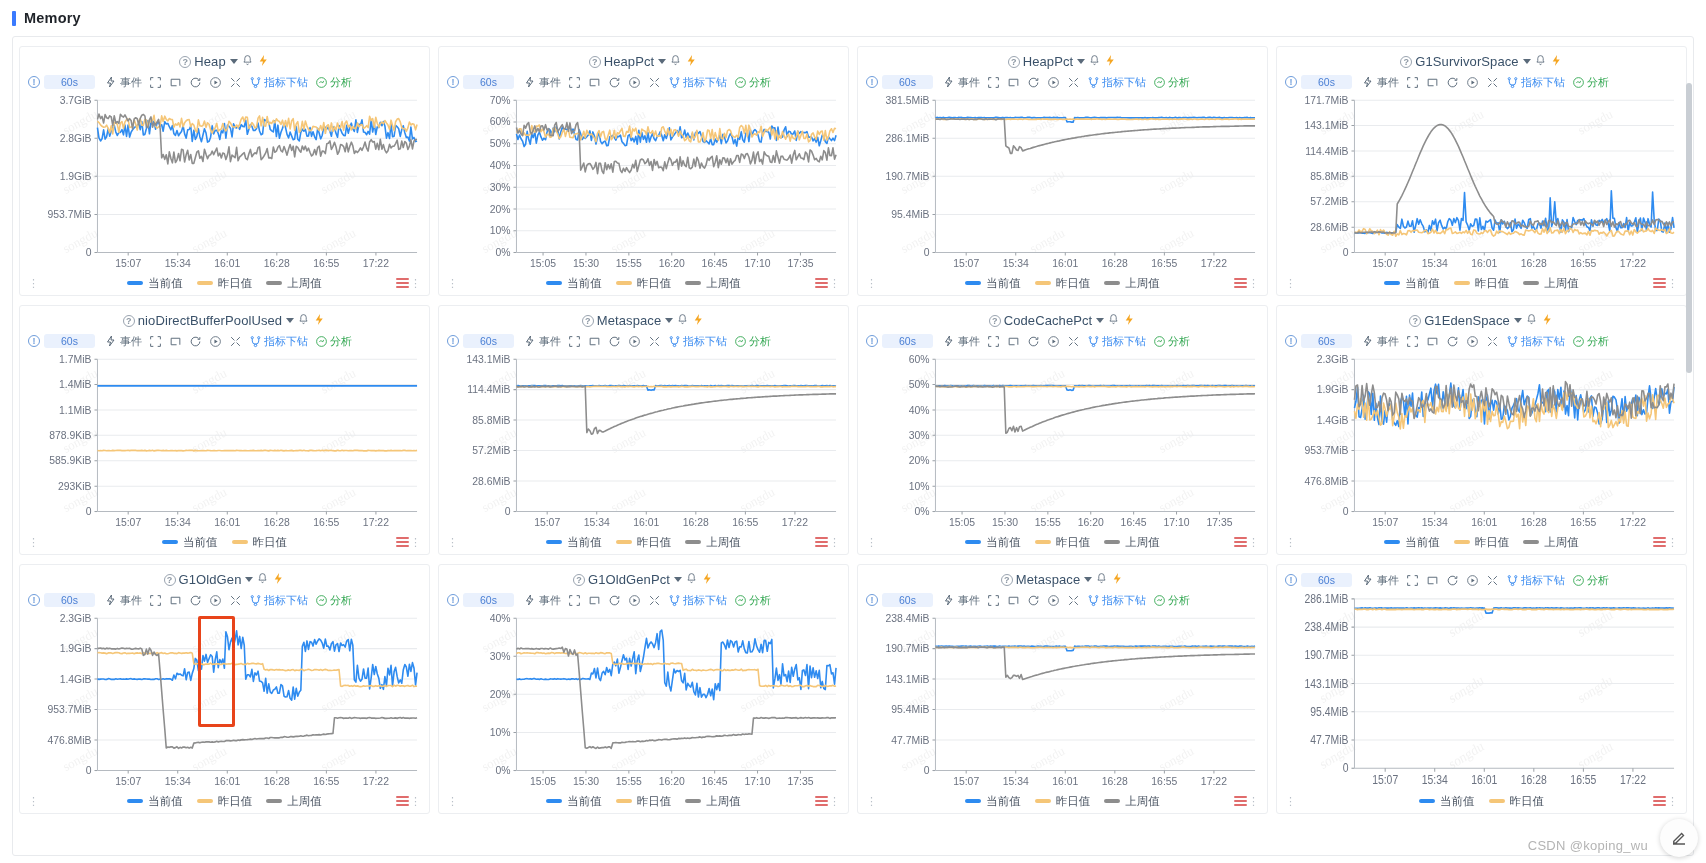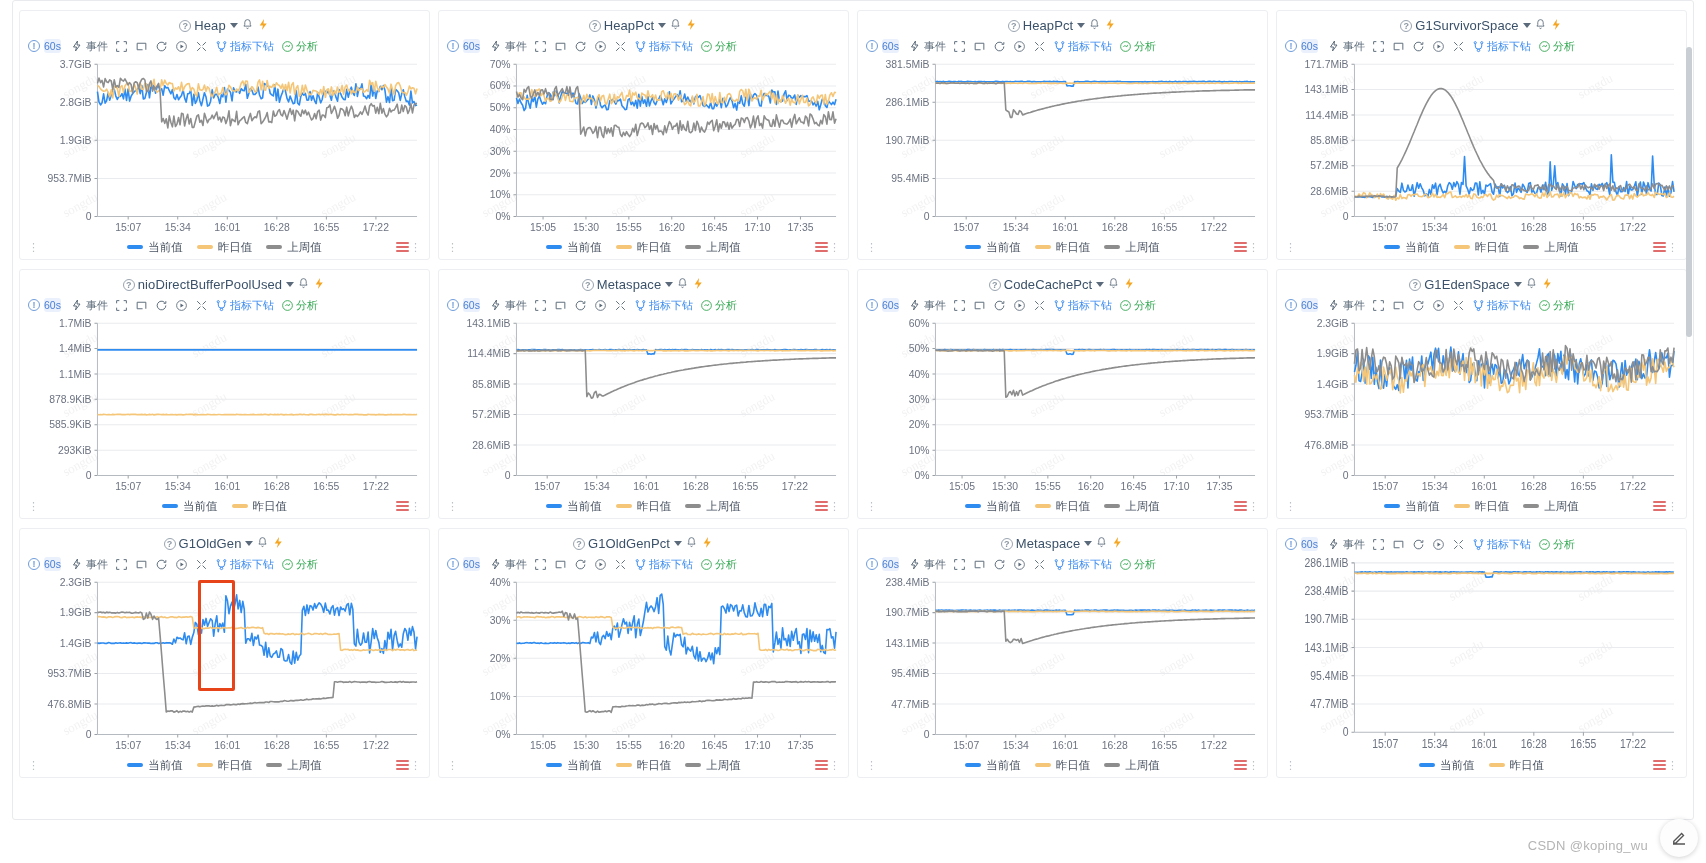--- a/index.html
+++ b/index.html
@@ -77,21 +77,21 @@
     display:flex; align-items:center; gap:0px; height:22px;
     font-size: 11px; color:#5c6b7a; padding-left: 2px; margin-bottom:1px;
   }
   .clock-ic {
     width:12px;height:12px;border:1.1px solid #6f9ddb;border-radius:50%;
     color:#6f9ddb;font-size:9px;line-height:10px;text-align:center;display:inline-block;
     margin-right:4px; font-weight:bold;
   }
   .pill {
     background:#eaf1fd; color:#4a7fd4; border-radius:3px;
-    padding:1px 0; font-size:10.5px; margin-right:10px;
+    padding:1px 17px; font-size:10.5px; margin-right:10px;
   }
   .tb-item {
     display:flex;align-items:center;gap:2px;
     margin-right:7px; color:#5c6b7a; cursor:default; white-space:nowrap;
   }
   .tb-item.lnk { color:#3c8cf0;font-family:Liberation Mono, monospace; }
   .tb-item.grn { color:#34a853; }
   .tb-ic { width:13px;height:13px; display:inline-block; }
   .tb-ic svg { display:block; }
 
@@ -138,20 +138,24 @@
   .anno-box {
     position:absolute; border:3px solid #e8441a; border-radius:2px;
     pointer-events:none;
   }
 </style>
 </head>
 <body>
 
 <div class="page">
 
+  <div class="section-header">
+    <div class="section-bar"></div>
+    <div class="section-title">Memory</div>
+  </div>
 
   <div class="panel">
     <div class="grid" id="grid">
         <div class="card">
           <div class="card-title">
             <span class="q-icon">?</span>
             <span class="title-text">Heap</span>
             <span class="caret"></span>
             <span class="bell"><svg viewBox="0 0 24 24" width="13" height="13" fill="none" stroke="#5a6a7a" stroke-width="1.6">
                 <path d="M12 3a5 5 0 0 0-5 5v4l-1.5 3h13L17 12V8a5 5 0 0 0-5-5z"></path>

